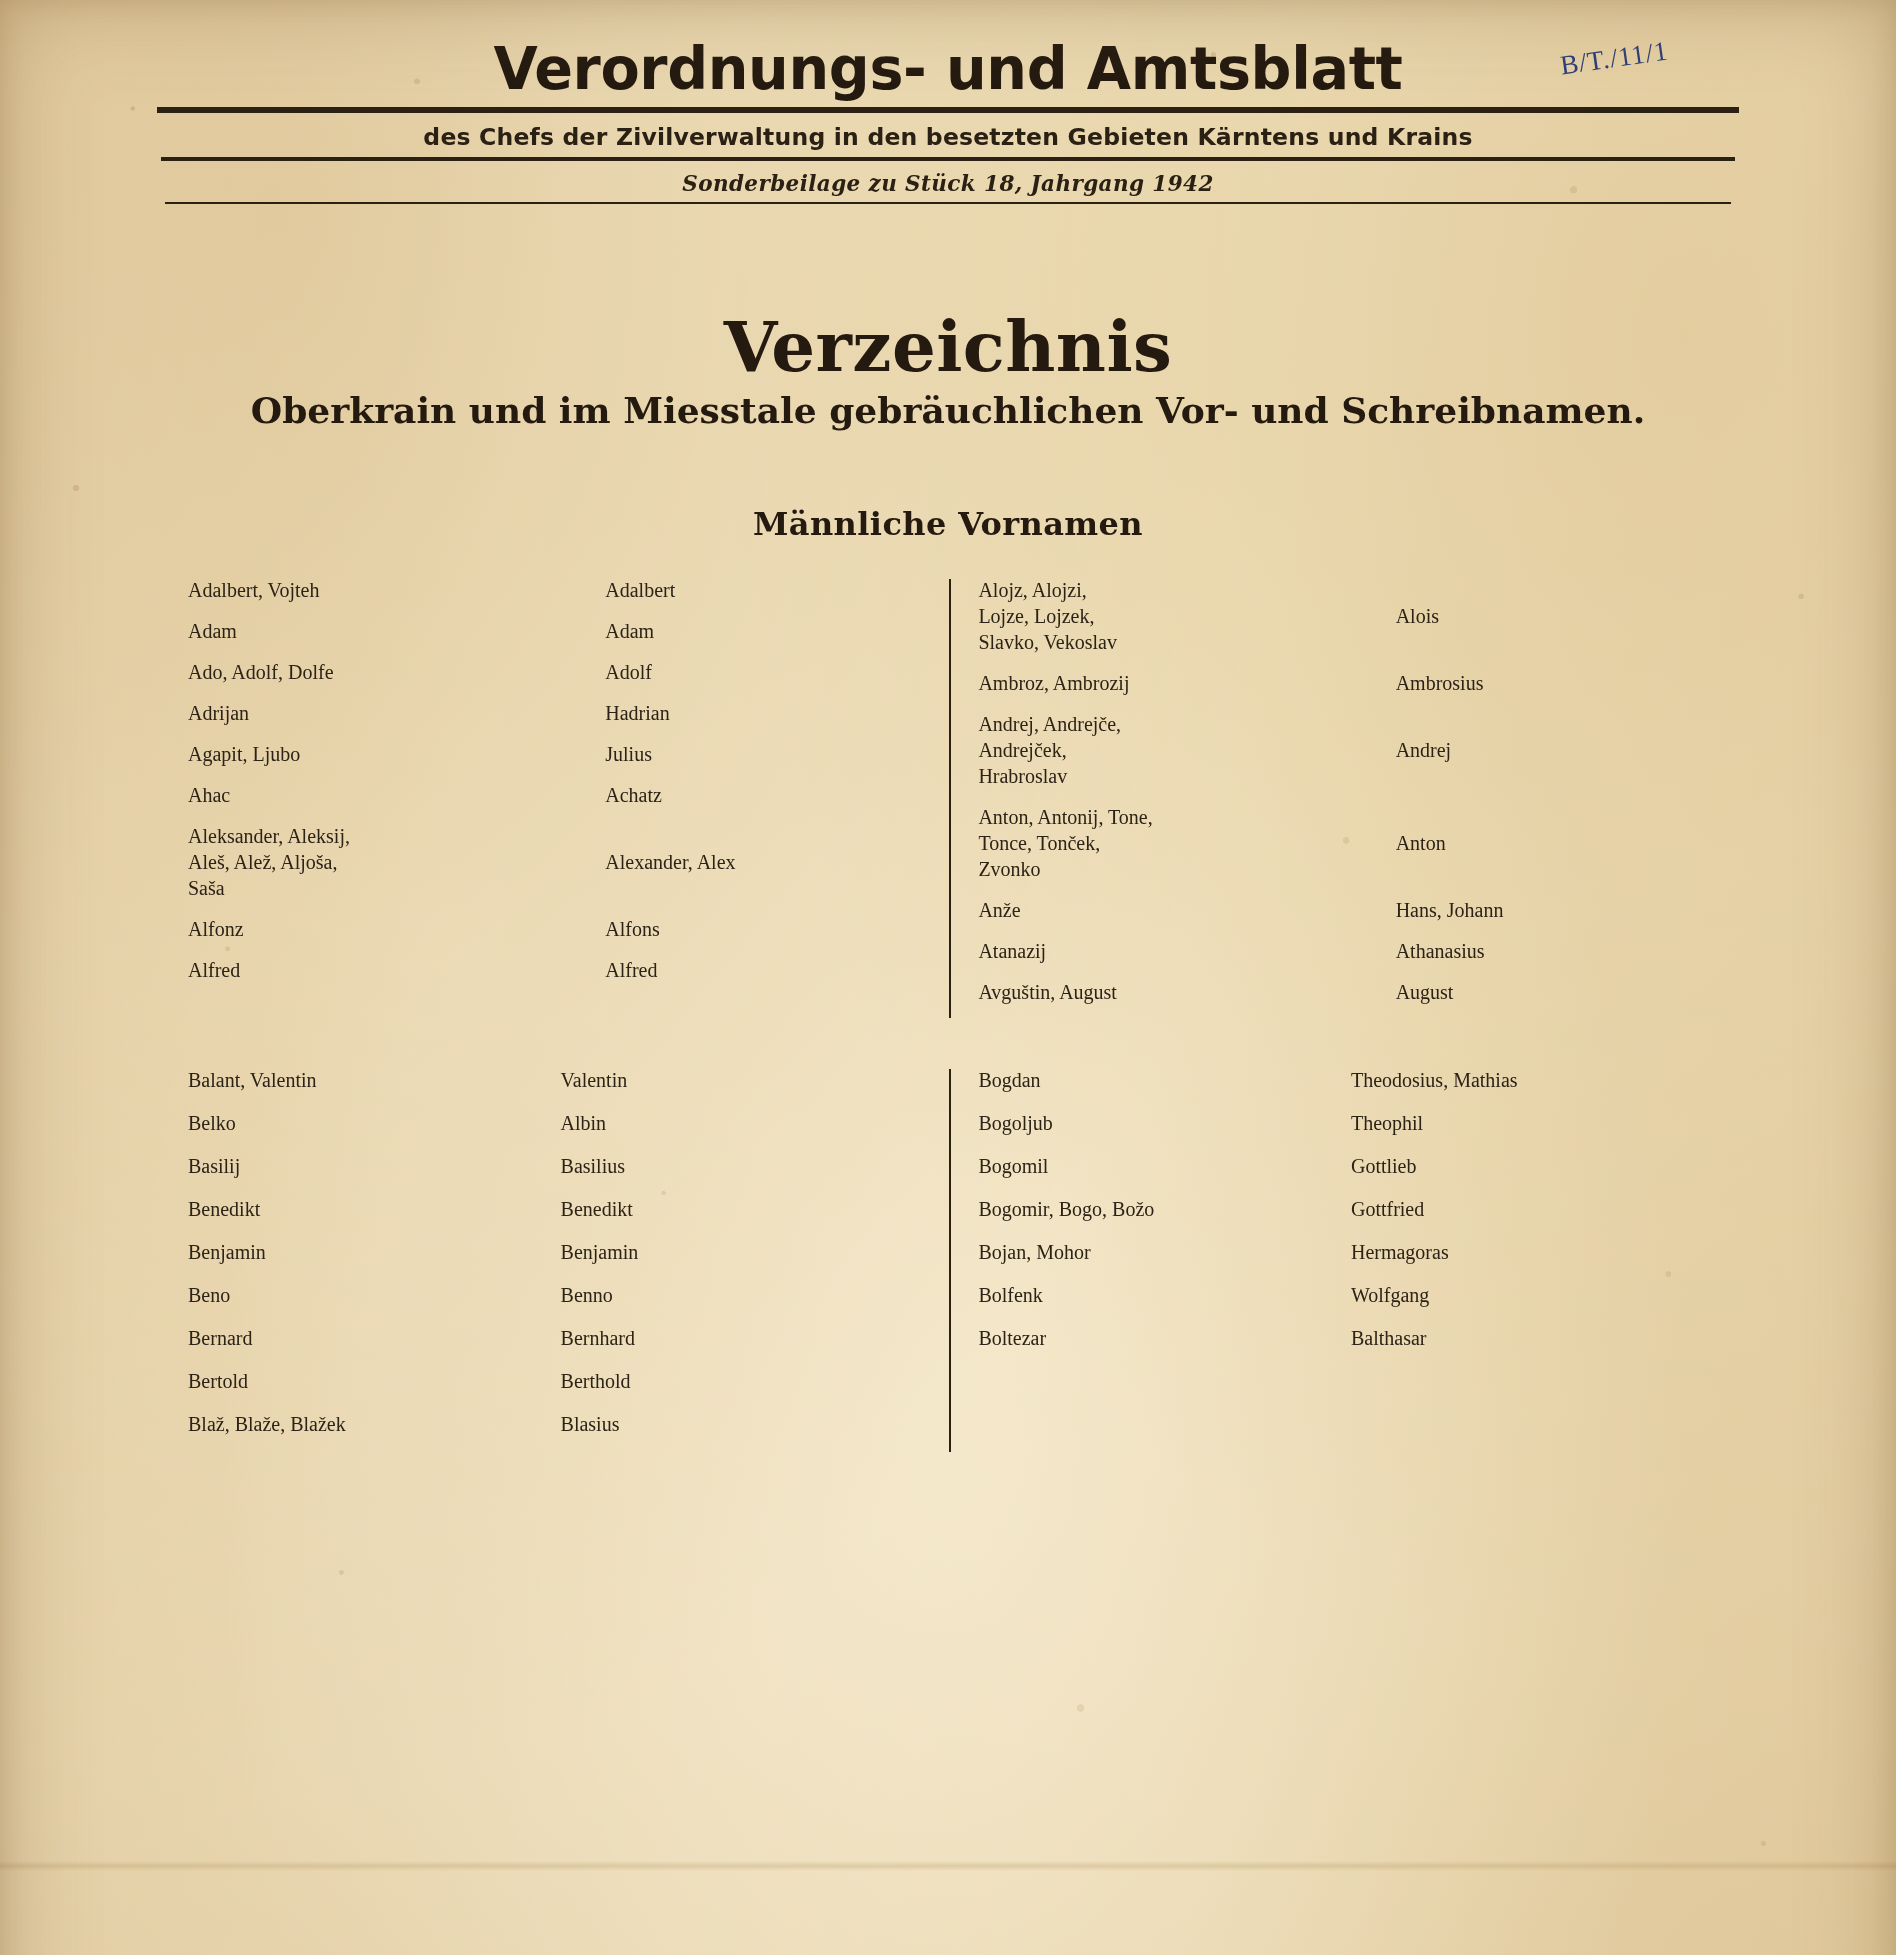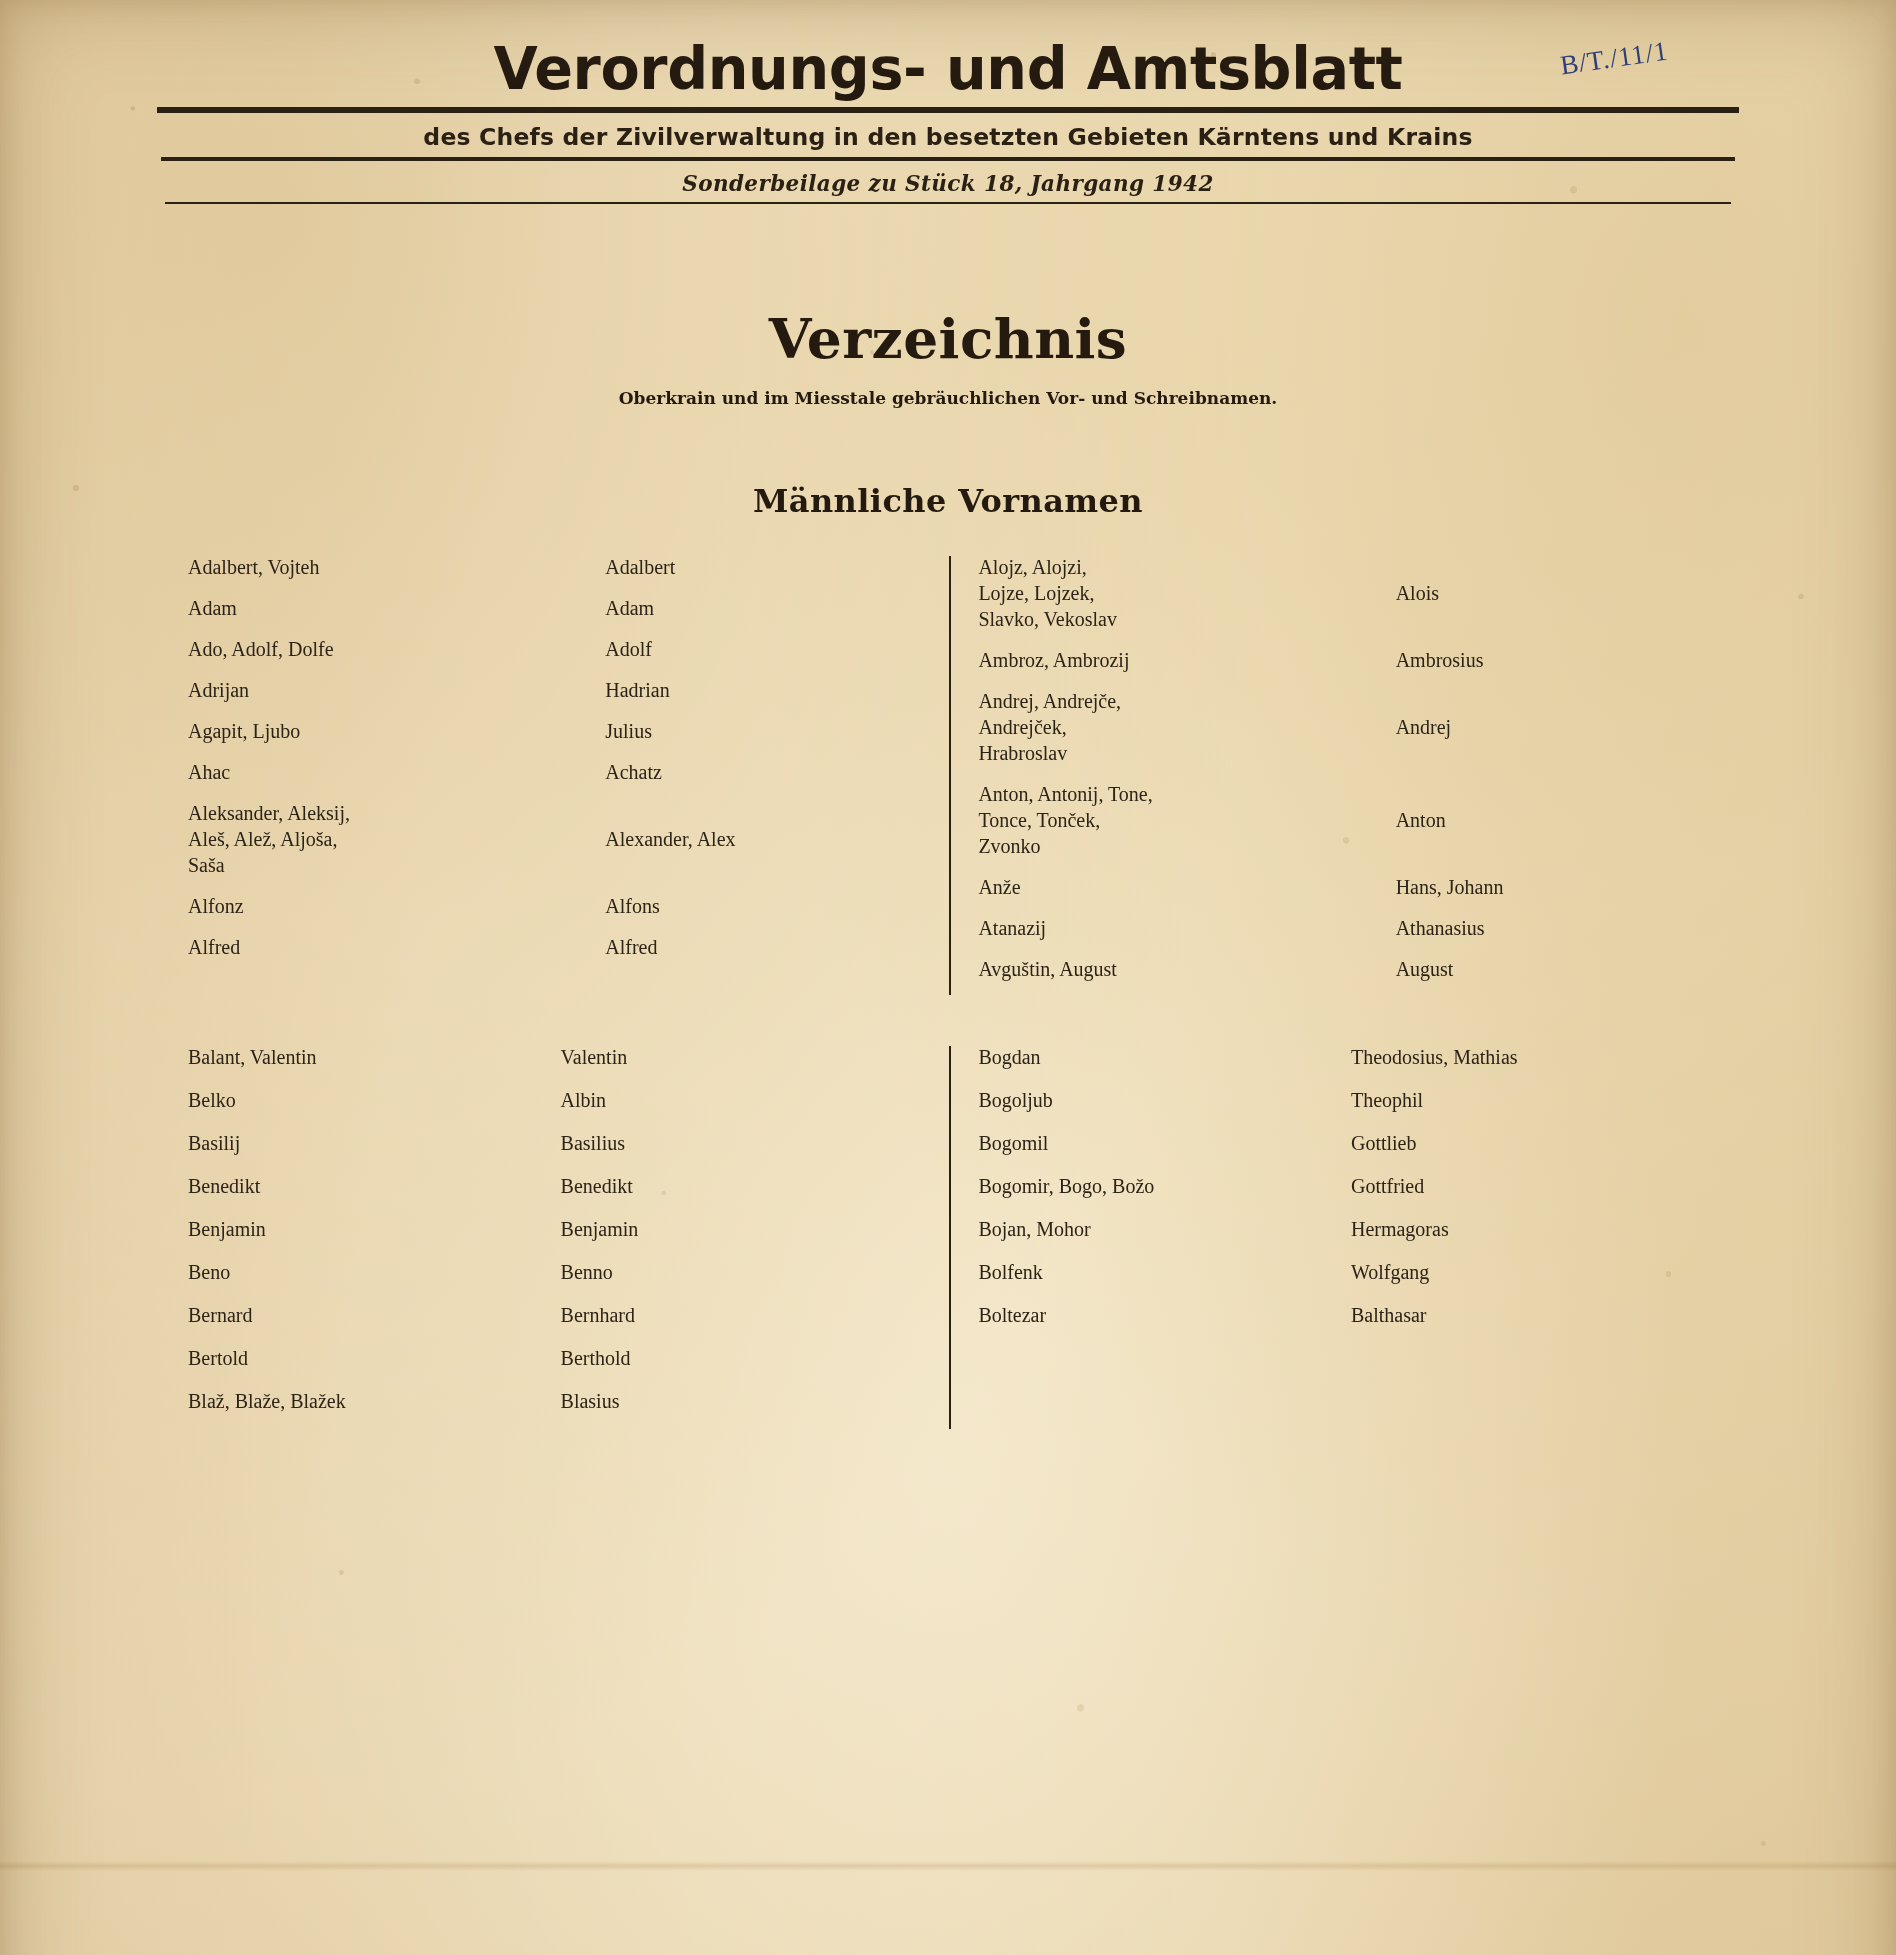--- a/index.html
+++ b/index.html
@@ -109,37 +109,37 @@
     color: #2a2014;
     letter-spacing: 0.4px;
   }
 
   
   .doc-title {
     text-align: center;
     margin-top: 102px;
     font-family: "DejaVu Serif", serif;
     font-weight: bold;
-    font-size: 55px;
+    font-size: 69px;
     letter-spacing: 0.4px;
     color: #241a10;
   }
   .doc-title-der {
     text-align: center;
     margin-top: 15.6px;
     font-family: "DejaVu Serif", serif;
     font-size: 22px;
     color: #2b2114;
   }
   .doc-title-line {
     text-align: center;
-    margin-top: 17px;
+    margin-top: 2px;
     font-family: "DejaVu Serif", serif;
     font-weight: bold;
-    font-size: 17px;
+    font-size: 36px;
     color: #241a10;
   }
   .doc-note {
     text-align: center;
     margin-top: 23px;
     font-family: "Liberation Serif", serif;
     font-size: 21px;
     line-height: 1.45;
     color: #31261a;
     padding: 0 23.5px;

